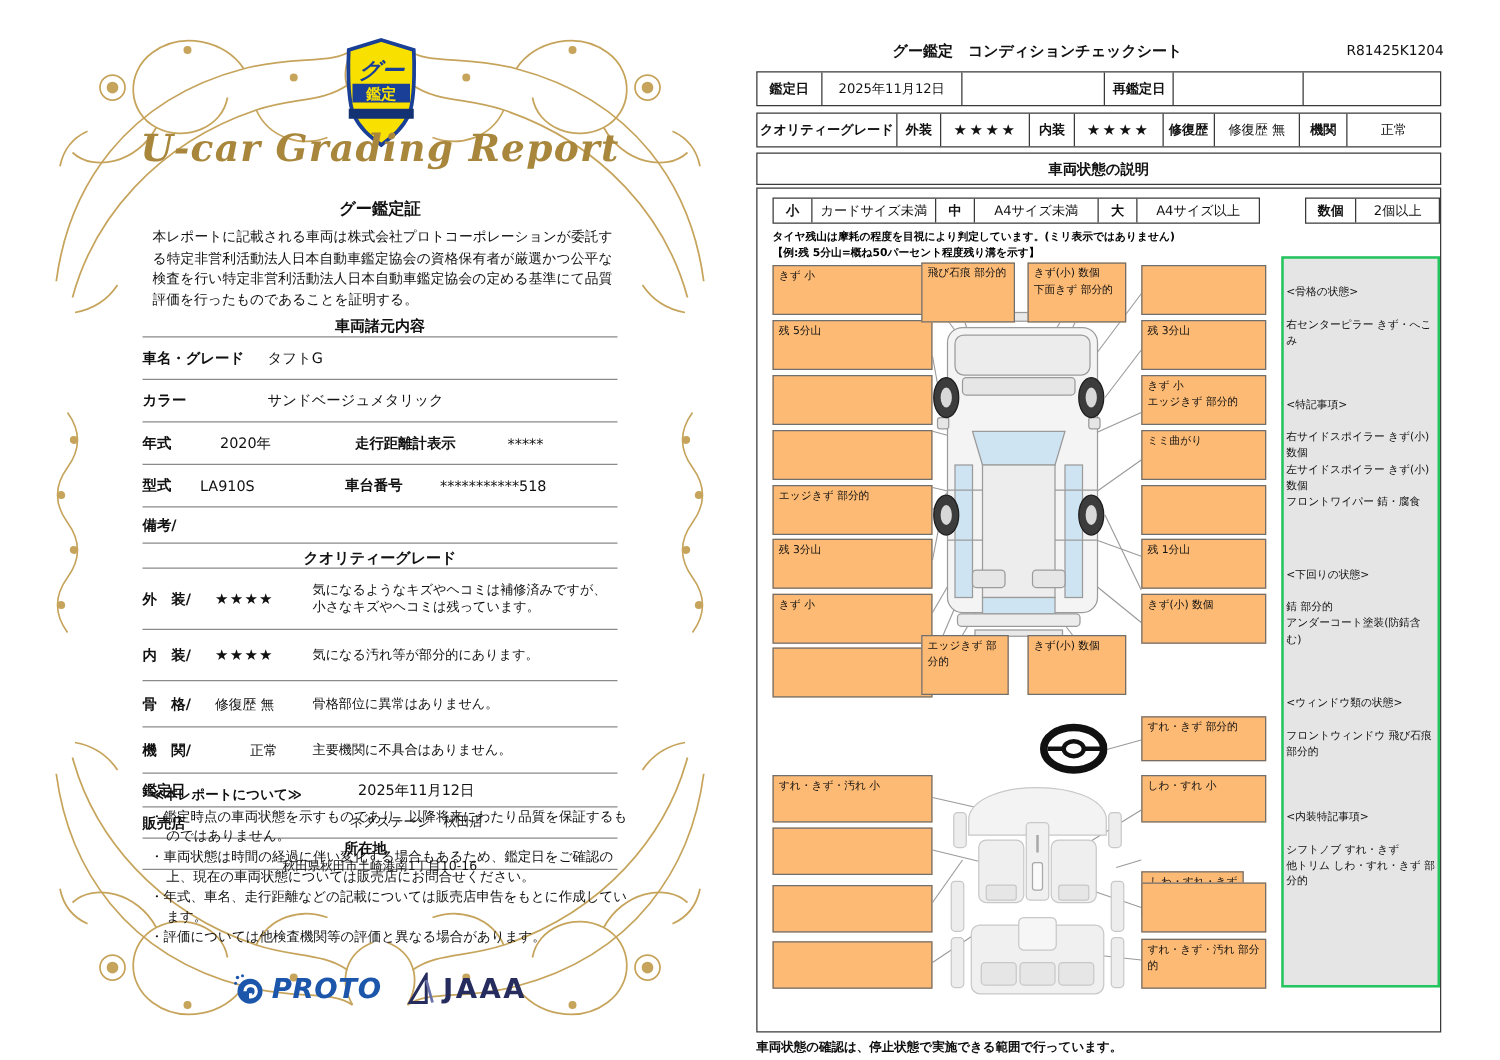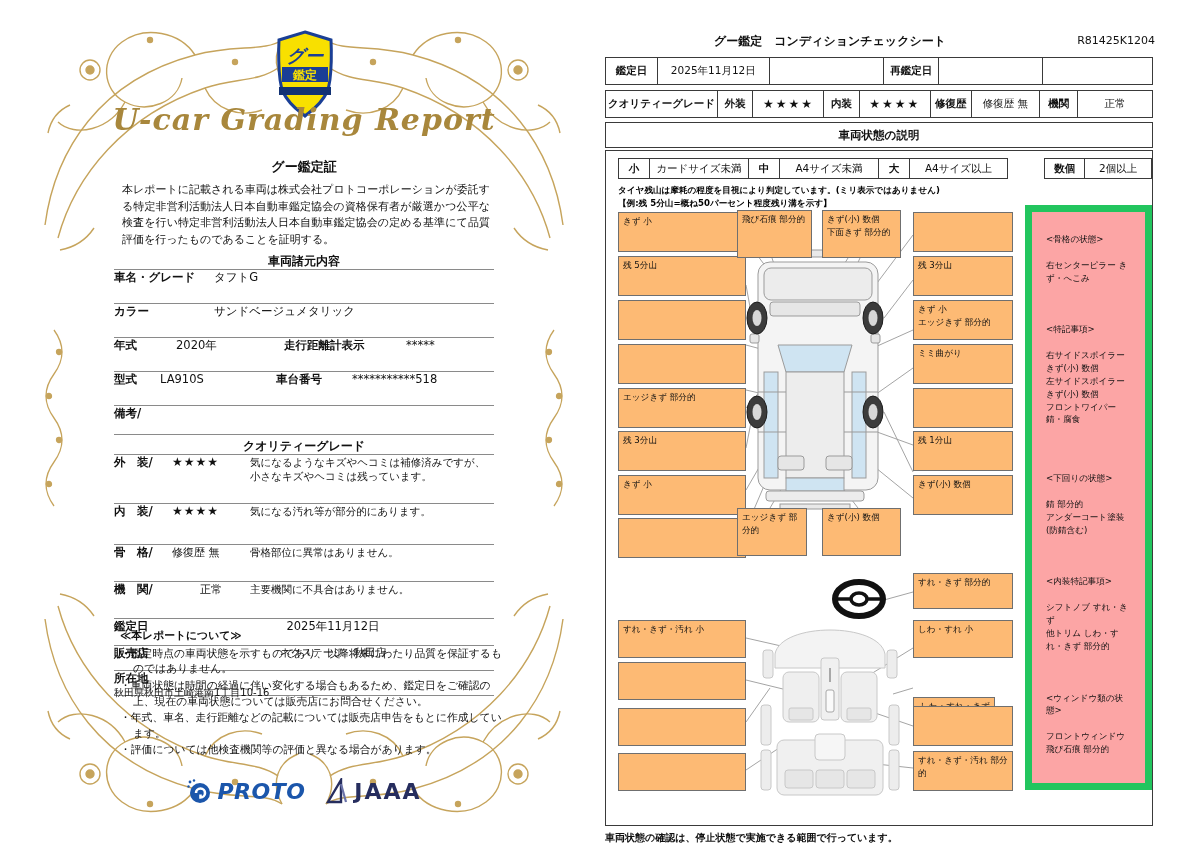--- a/index.html
+++ b/index.html
@@ -7,21 +7,21 @@
           font-family:"DejaVu Sans","Liberation Sans",sans-serif;color:#111;}
   .abs{position:absolute;}
   
   #lpage{position:absolute;left:30px;top:10px;width:548px;height:828px;}
   .lp-title{width:100%;text-align:center;font-family:"DejaVu Serif","Liberation Serif",serif;
             font-style:italic;font-weight:bold;font-size:30px;color:#a8873c;letter-spacing:1px;}
   .lp-sub{width:100%;text-align:center;font-weight:bold;font-size:13px;}
   .lp-intro{font-size:11px;line-height:1.5;text-align:justify;}
   .sec-head{width:380px;text-align:center;font-weight:bold;font-size:12px;}
   .ltable{width:380px;border-top:1px solid #8a8a8a;}
-  .lrow{display:flex;align-items:flex-start;border-bottom:1px solid #8a8a8a;font-size:11.5px;}
+  .lrow{display:flex;align-items:center;border-bottom:1px solid #8a8a8a;font-size:11.5px;}
   .lrow .lab{font-weight:bold;flex:none;}
   .lrow .val{flex:1;}
   .lrow .cen{flex:1;text-align:center;}
   .stars{font-size:12px;letter-spacing:1px;font-weight:bold;}
   .gdesc{font-size:10.5px;line-height:1.35;flex:1;}
   .notes{font-size:10.8px;line-height:1.45;}
   .notes .nt{margin-bottom:2px;}
   .notes .ni{padding-left:13px;text-indent:-13px;margin-bottom:1px;}
   .notes .ni::before{content:"・";}
   .logo-row{display:flex;align-items:center;justify-content:center;gap:20px;width:100%;}
@@ -34,21 +34,21 @@
   .row-table>div{border-right:1px solid #3a3a3a;display:flex;align-items:center;justify-content:center;
                  text-align:center;font-size:10.5px;box-sizing:border-box;}
   .row-table>div:last-child{border-right:none;}
   .row-table .b{font-weight:bold;}
   .row-table .st{font-size:12px;font-weight:bold;letter-spacing:2px;}
   .frame{position:absolute;border:1px solid #3a3a3a;background:#fff;box-sizing:border-box;}
   .frame-title{display:flex;align-items:center;justify-content:center;font-weight:bold;font-size:11.5px;}
   .tire-note{font-size:8.6px;font-weight:600;line-height:1.5;color:#000;}
   .abox{position:absolute;border:1px solid #6f6f6f;background:#fdba74;font-size:8.6px;line-height:1.5;
         padding:2px 4px;white-space:pre-line;box-sizing:border-box;}
-  .npanel{position:absolute;border:7px solid #22c55e;background:#fca5a5;padding:8px 14px;font-size:8.6px;
+  .npanel{position:absolute;border:2px solid #22c55e;background:#e5e5e5;padding:8px 2px;font-size:8.6px;
           line-height:1.5;box-sizing:border-box;}
   .npanel .blk{margin-bottom:13px;white-space:pre-line;}
   .rfoot{font-size:10px;font-weight:bold;}
   svg{display:block;}
 </style>
 </head>
 <body>
 
 <div id="canvas">
 
@@ -344,27 +344,27 @@
       <div>右サイドスポイラー きず(小) 数個
 左サイドスポイラー きず(小) 数個
 フロントワイパー 錆・腐食</div>
     </div>
     <div class="blk" style="margin-top:20px;">
       <div>&lt;下回りの状態&gt;</div>
       <div>錆 部分的
 アンダーコート塗装(防錆含む)</div>
     </div>
     <div class="blk">
+      <div>&lt;ウィンドウ類の状態&gt;</div>
+      <div>フロントウィンドウ 飛び石痕 部分的</div>
+    </div>
+    <div class="blk">
       <div>&lt;内装特記事項&gt;</div>
       <div>シフトノブ すれ・きず
 他トリム しわ・すれ・きず 部分的</div>
-    </div>
-    <div class="blk">
-      <div>&lt;ウィンドウ類の状態&gt;</div>
-      <div>フロントウィンドウ 飛び石痕 部分的</div>
     </div>
   </div>
 
   <svg class="abs" style="left:832px;top:578px;" width="54" height="42" viewBox="0 0 54 42">
     <ellipse cx="27" cy="21" rx="24" ry="17" fill="none" stroke="#111" stroke-width="6"></ellipse>
     <ellipse cx="27" cy="21" rx="8" ry="6" fill="none" stroke="#111" stroke-width="3.5"></ellipse>
     <line x1="6" y1="21" x2="19" y2="21" stroke="#111" stroke-width="3.5"></line>
     <line x1="35" y1="21" x2="48" y2="21" stroke="#111" stroke-width="3.5"></line>
   </svg>
 

